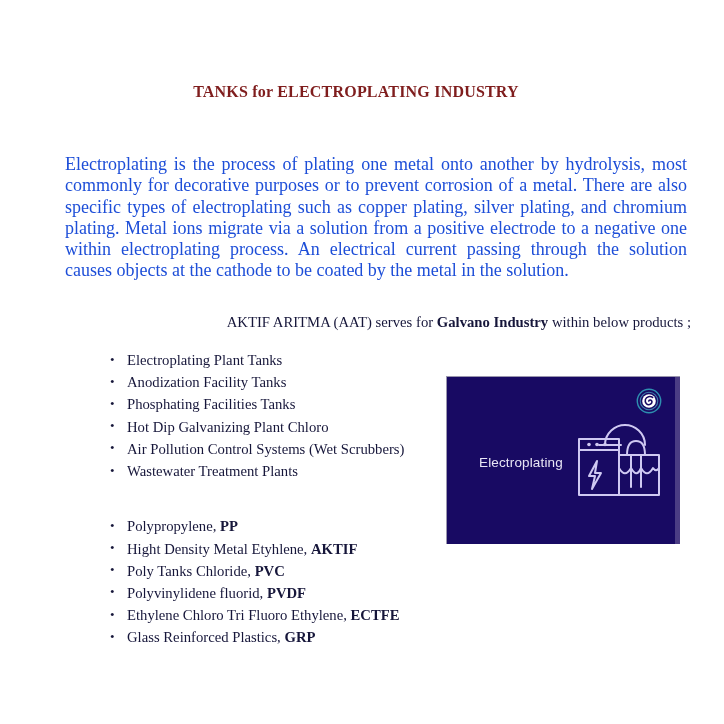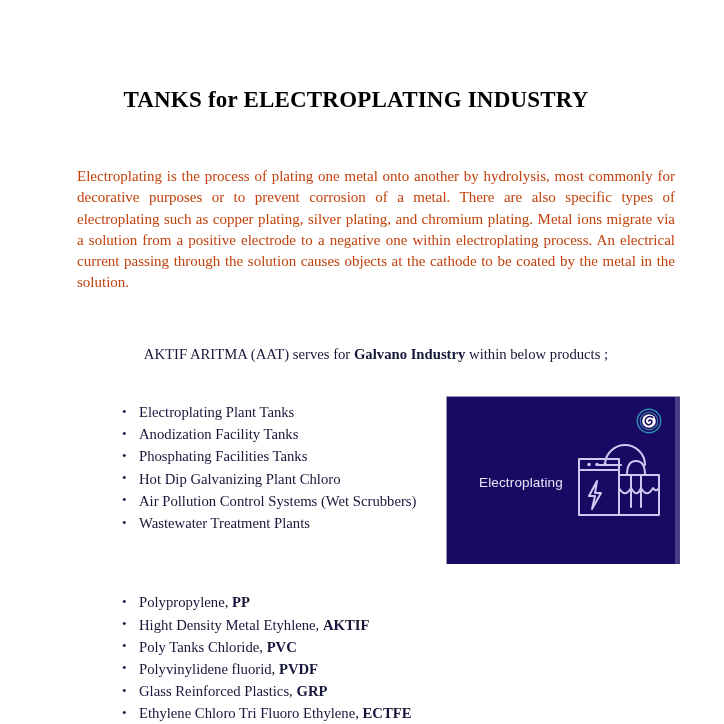--- a/index.html
+++ b/index.html
@@ -24,57 +24,57 @@
 
   
   .doc-title {
     position: absolute;
     left: 0;
     top: 72px;
     width: 712px;
     text-align: center;
     font-family: "Liberation Serif", "DejaVu Serif", serif;
     font-weight: bold;
-    font-size: 23px;
+    font-size: 16px;
     letter-spacing: 0.2px;
-    color: #000000;
+    color: #7f1d1d;
   }
 
   
   .content {
     position: absolute;
     left: 61px;
     top: 150px;
     width: 630px;
   }
 
   p.para {
-    margin: 16px;
-    font-size: 15px;
+    margin: 4px;
+    font-size: 18px;
     line-height: 21.3px;
     text-align: justify;
-    color: #c2410c;
+    color: #1d4ed8;
     font-family: "Liberation Serif", "DejaVu Serif", serif;
   }
 
   p.lead {
-    margin: 8px;
+    margin: 0;
     font-size: 14.7px;
     line-height: 21.3px;
     color: #16163a;
-    text-align: center;
+    text-align: right;
   }
 
   .gap-1 { height: 26px; }
   .gap-2 { height: 16px; }
   .gap-3 { height: 17px; }
   .gap-4 { height: 16px; }
 
   ul.bullets {
-    margin: 12px;
+    margin: 0;
     padding: 0 0 0 49px;
     list-style: none;
   }
   ul.bullets li {
     position: relative;
     font-size: 14.7px;
     line-height: 22.2px;
     color: #16163a;
     padding-left: 17px;
   }
@@ -86,21 +86,21 @@
     font-size: 13px;
     color: #16163a;
     line-height: 22.2px;
   }
   b, strong { font-weight: bold; }
 
   
   .image-card {
     position: absolute;
     left: 446px;
-    top: 396px;
+    top: 376px;
     width: 234px;
     height: 168px;
     background: #180a63;
     border-top: 1px solid #9a96ae;
     border-left: 1px solid #9a96ae;
     box-sizing: border-box;
     overflow: hidden;
   }
   .card-right-edge {
     position: absolute;
@@ -163,22 +163,22 @@
     <div class="gap-3"></div>
 
 
     <div class="gap-4"></div>
 
     <ul class="bullets">
       <li><span>Polypropylene, </span><b>PP</b></li>
       <li><span>Hight Density Metal Etyhlene, </span><b>AKTIF</b></li>
       <li><span>Poly Tanks Chloride, </span><b>PVC</b></li>
       <li><span>Polyvinylidene fluorid, </span><b>PVDF</b></li>
+      <li><span>Ethylene Chloro Tri Fluoro Ethylene, </span><b>ECTFE</b></li>
       <li><span>Glass Reinforced Plastics, </span><b>GRP</b></li>
-      <li><span>Ethylene Chloro Tri Fluoro Ethylene, </span><b>ECTFE</b></li>
     </ul>
 
   </div>
 
   <div class="image-card">
 
     <div class="card-right-edge"></div>
 
     <span class="card-label">Electroplating</span>
 

